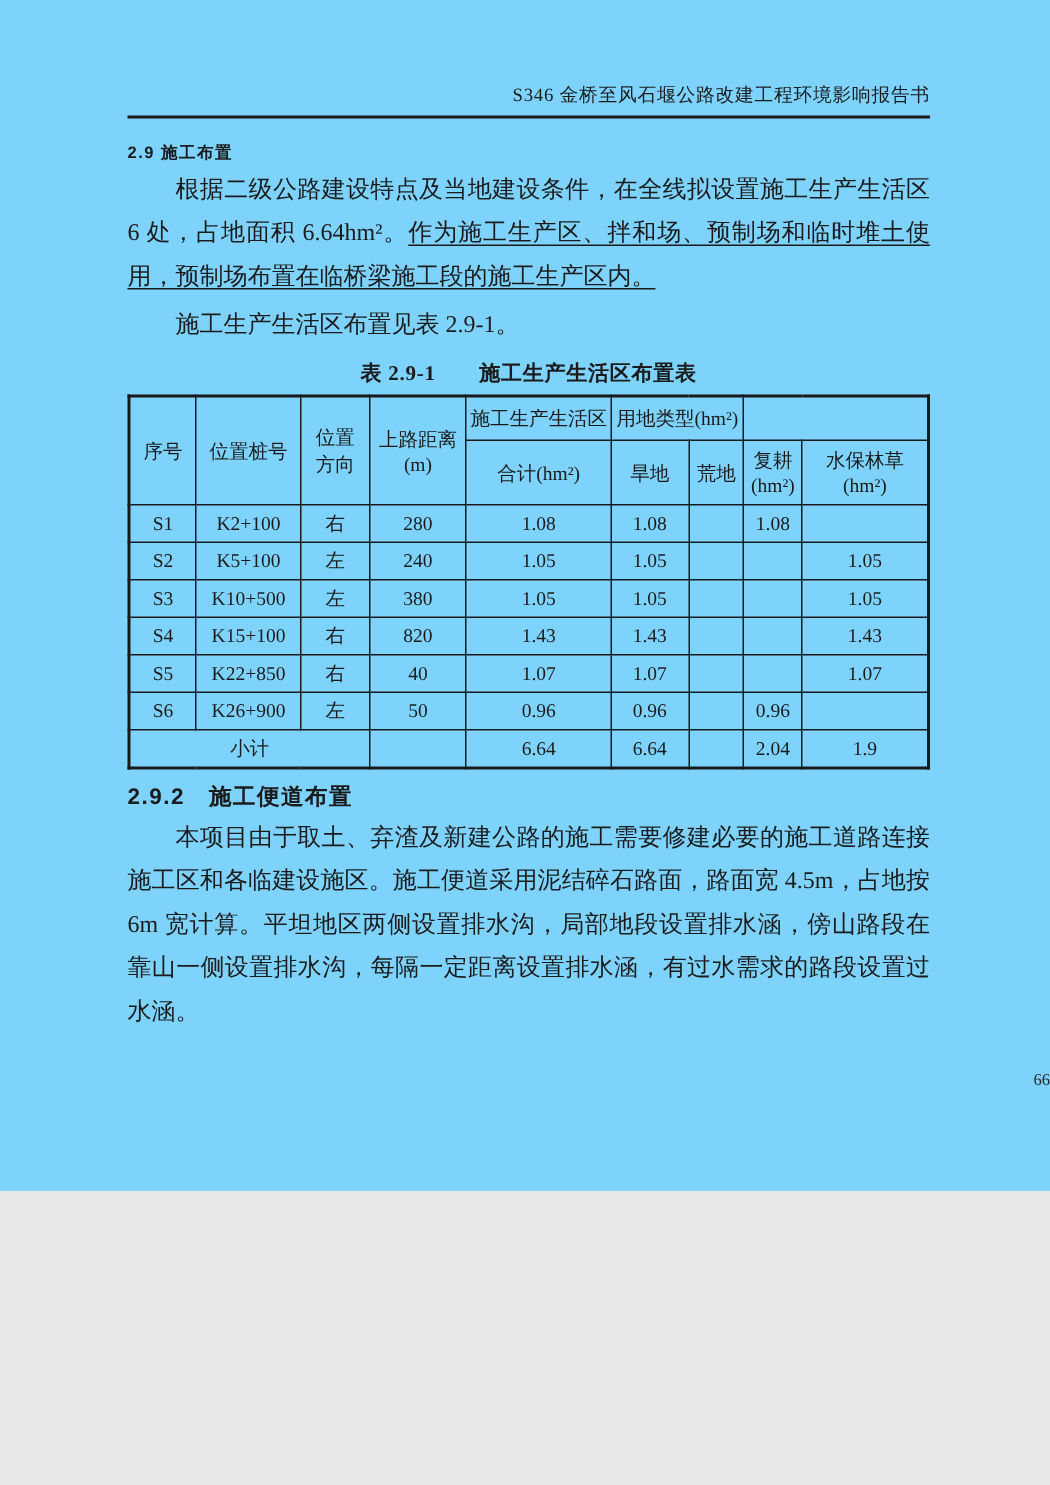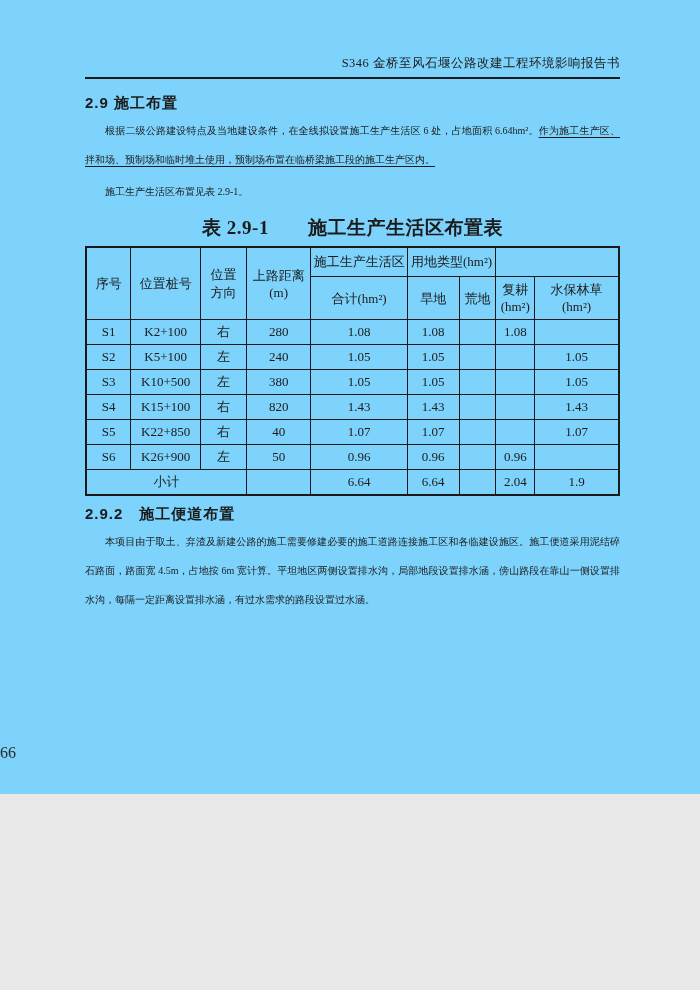--- a/index.html
+++ b/index.html
@@ -9,50 +9,50 @@
     font-family:"Liberation Serif","DejaVu Serif",serif; color:#1b1b1b;
     overflow:hidden;
   }
   .doc-header {
     padding-top:55px; padding-bottom:5px; text-align:right;
     font-size:12.5px; letter-spacing:0.5px;
     border-bottom:2px solid #1a1a1a;
   }
   h2.sec {
     font-family:"Liberation Sans","DejaVu Sans",sans-serif;
-    font-size:15px; font-weight:bold; margin:15px 0 0 0; letter-spacing:1px;
+    font-size:11px; font-weight:bold; margin:15px 0 0 0; letter-spacing:1px;
   }
   h3.sec {
     font-family:"Liberation Sans","DejaVu Sans",sans-serif;
     font-size:15px; font-weight:bold; margin:9px 0 0 0; letter-spacing:1px;
   }
   p.body {
-    font-size:10px; line-height:29px; margin:3px 0 0 0;
+    font-size:16px; line-height:29px; margin:3px 0 0 0;
     text-align:justify; text-indent:2em;
   }
   .ul-seg { text-decoration:underline; text-underline-offset:3px; text-decoration-thickness:1px; }
   .table-title {
-    font-size:19px; font-weight:bold; text-align:center; margin:9px 0 5px 0;
+    font-size:14px; font-weight:bold; text-align:center; margin:9px 0 5px 0;
     letter-spacing:0.5px;
   }
   table.layout-table {
     width:100%; border-collapse:collapse; font-size:13px;
     border:2px solid #1a1a1a; table-layout:fixed;
   }
   .layout-table th, .layout-table td {
     border:1px solid #1a1a1a; text-align:center; vertical-align:middle;
     font-weight:normal; padding:1px 2px; overflow:hidden;
   }
   .layout-table thead tr.gr1 th { height:26px; }
   .layout-table thead tr.gr2 th { height:40px; white-space:pre-line; line-height:17px; }
   .layout-table thead th { white-space:pre-line; }
   .layout-table tbody td { height:22px; }
   .page-number {
-    position:absolute; left:0; right:0; bottom:32px;
-    text-align:left; font-size:16px; color:#2a2a2a;
+    position:absolute; left:0; right:0; bottom:68px;
+    text-align:right; font-size:11px; color:#2a2a2a;
   }
 </style>
 </head>
 <body>
 
 <div class="page">
 
   <div class="doc-header">
     <span>S346 金桥至风石堰公路改建工程环境影响报告书</span>
   </div>

